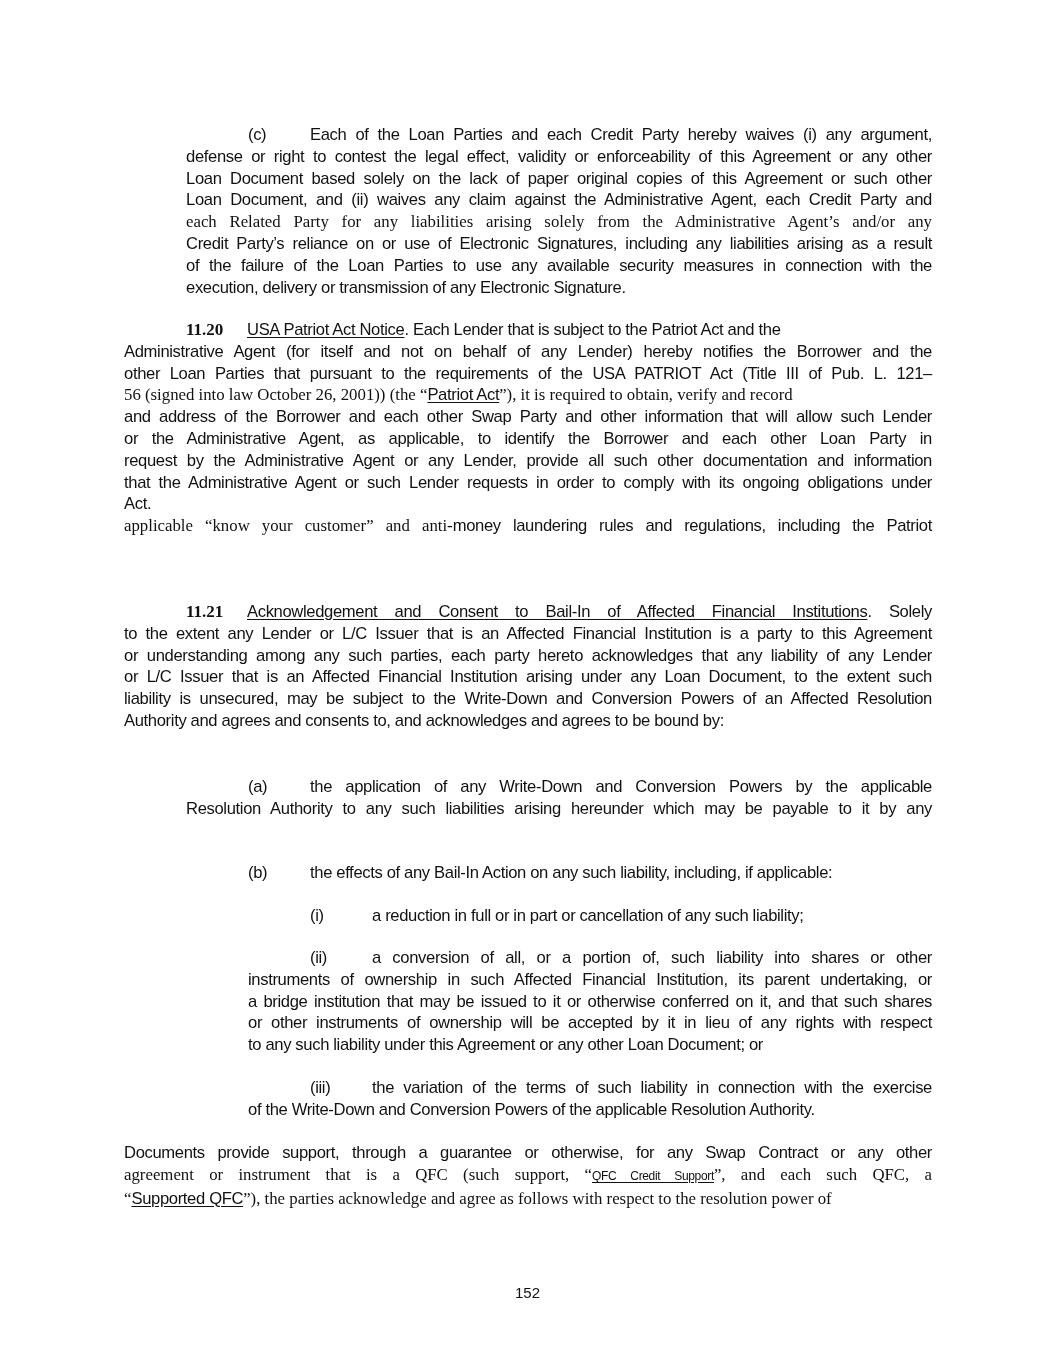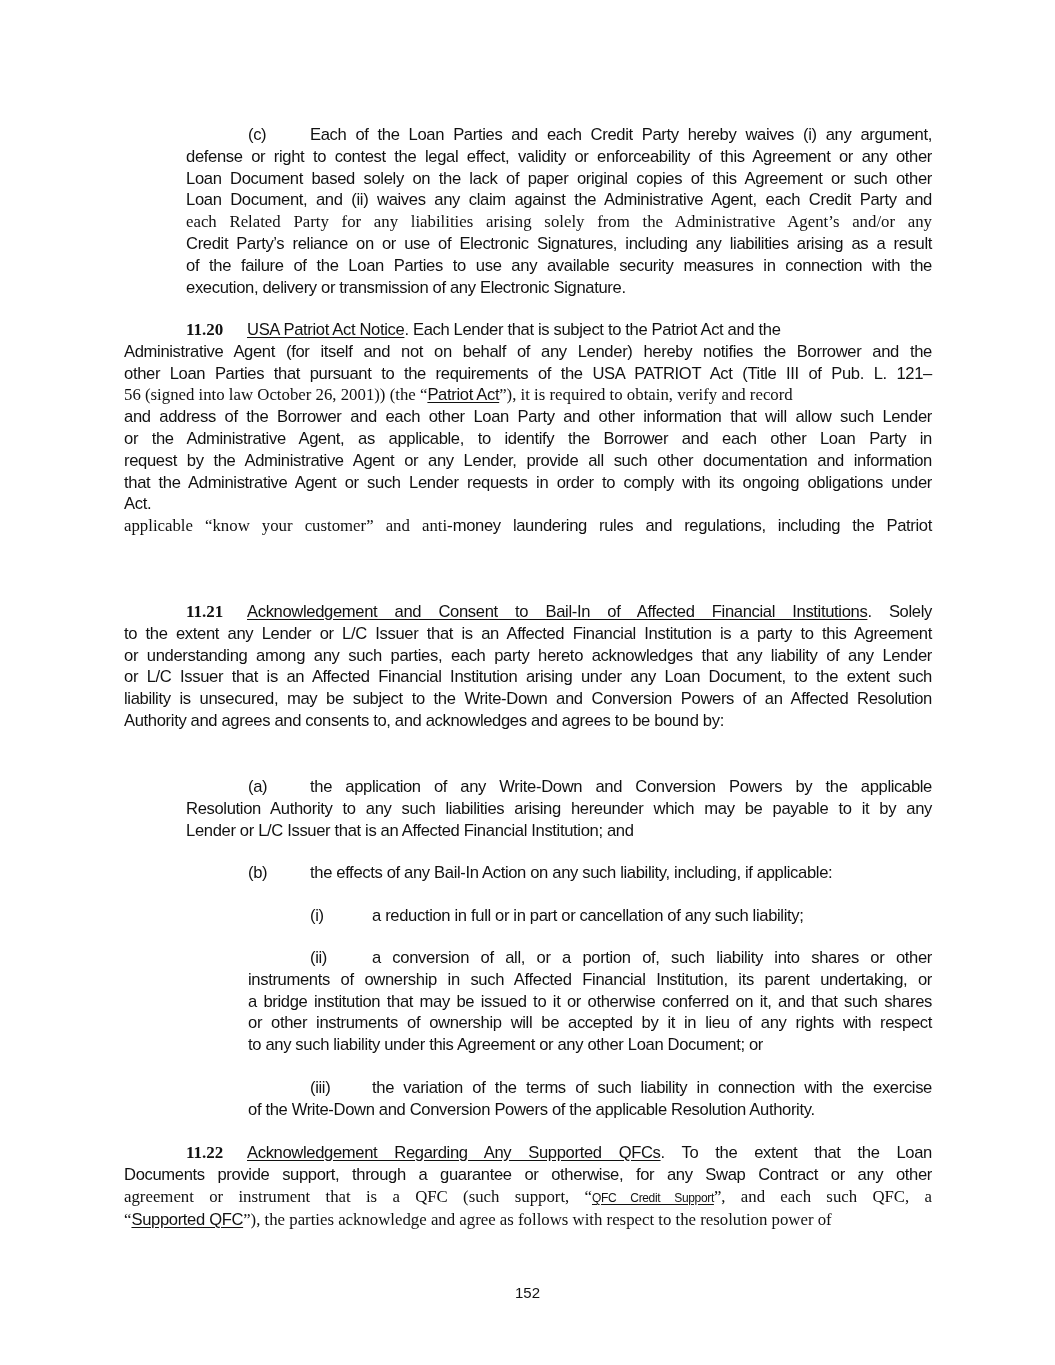--- a/index.html
+++ b/index.html
@@ -81,21 +81,21 @@
     <span class="line" style="white-space: nowrap; display: block;"><span style="white-space: nowrap;">execution, delivery or transmission of any Electronic Signature.</span></span>
   </div>
 
   <div class="para" style="top:319px;">
     <span class="line justify-last" style="white-space: nowrap; display: block; height: 21.8px;"><span style="white-space: nowrap; display: inline-block; transform-origin: left top; transform: scaleX(0.999981);">
       <span class="sec-num">11.20</span><span class="u">USA Patriot Act Notice</span><span>.</span><span> Each Lender that is subject to the Patriot Act and the</span>
     </span></span>
     <span class="line justify-last" style="white-space: nowrap; display: block;"><span style="white-space: nowrap;">Administrative Agent (for itself and not on behalf of any Lender) hereby notifies the Borrower and the</span></span>
     <span class="line justify-last" style="white-space: nowrap; display: block;"><span style="white-space: nowrap;">other Loan Parties that pursuant to the requirements of the USA PATRIOT Act (Title III of Pub. L. 121–</span></span>
     <span class="line justify-last serif" style="white-space: nowrap; display: block; height: 21.8px;"><span style="white-space: nowrap; display: inline-block; transform-origin: left top; transform: scaleX(0.999981);"><span>56 (signed into law October 26, 2001)) (the “</span><span class="u" style="font-family:'Liberation Sans',sans-serif;font-size:16.6px;letter-spacing:-0.35px;">Patriot Act</span><span>”), it is required to obtain, verify and record</span></span></span>
-    <span class="line justify-last" style="white-space: nowrap; display: block;"><span style="white-space: nowrap;">and address of the Borrower and each other Loan Party and other information that will allow such Lender</span></span>
+    <span class="line justify-last" style="white-space: nowrap; display: block;"><span style="white-space: nowrap;">and address of the Borrower and each other Swap Party and other information that will allow such Lender</span></span>
     <span class="line justify-last" style="white-space: nowrap; display: block;"><span style="white-space: nowrap;">or the Administrative Agent, as applicable, to identify the Borrower and each other Loan Party in</span></span>
     <span class="line justify-last" style="white-space: nowrap; display: block;"><span style="white-space: nowrap;">request by the Administrative Agent or any Lender, provide all such other documentation and information</span></span>
     <span class="line justify-last" style="white-space: nowrap; display: block;"><span style="white-space: nowrap;">that the Administrative Agent or such Lender requests in order to comply with its ongoing obligations under</span></span>
     <span class="line" style="white-space: nowrap; display: block;"><span style="white-space: nowrap;">Act.</span></span>
     <span class="line justify-last" style="white-space: nowrap; display: block;"><span style="white-space: nowrap;"><span class="serif">applicable “know your customer” and anti-</span><span>money laundering rules and regulations, including the Patriot</span></span></span>
   </div>
 
   <div class="para" style="top:601px;">
     <span class="line justify-last" style="white-space: nowrap; display: block;"><span style="white-space: nowrap;">
       <span class="sec-num">11.21</span><span class="u">Acknowledgement and Consent to Bail-In of Affected Financial Institutions</span><span>.</span><span> Solely</span>
@@ -105,21 +105,20 @@
     <span class="line justify-last" style="white-space: nowrap; display: block;"><span style="white-space: nowrap;">or L/C Issuer that is an Affected Financial Institution arising under any Loan Document, to the extent such</span></span>
     <span class="line justify-last" style="white-space: nowrap; display: block;"><span style="white-space: nowrap;">liability is unsecured, may be subject to the Write-Down and Conversion Powers of an Affected Resolution</span></span>
     <span class="line" style="white-space: nowrap; display: block;"><span style="white-space: nowrap;">Authority and agrees and consents to, and acknowledges and agrees to be bound by:</span></span>
   </div>
 
   <div class="para ind1" style="top:776px;">
     <span class="line justify-last" style="white-space: nowrap; display: block;"><span style="white-space: nowrap;">
       <span class="lead lead-tab1" style="margin-left:62px;">(a)</span><span>the application of any Write-Down and Conversion Powers by the applicable</span>
     </span></span>
     <span class="line justify-last" style="white-space: nowrap; display: block;"><span style="white-space: nowrap;">Resolution Authority to any such liabilities arising hereunder which may be payable to it by any</span></span>
-    <span class="line" style="white-space: nowrap; display: block;"><span style="white-space: nowrap;">Lender or L/C Issuer that is an Affected Financial Institution; and</span></span>
   </div>
 
   <div class="para ind1" style="top:862px;">
     <span class="line" style="white-space: nowrap; display: block;"><span style="white-space: nowrap;">
       <span class="lead lead-tab1" style="margin-left:62px;">(b)</span><span>the effects of any Bail-In Action on any such liability, including, if applicable:</span>
     </span></span>
   </div>
 
   <div class="para ind2" style="top:905px;">
     <span class="line" style="white-space: nowrap; display: block;"><span style="white-space: nowrap;">
@@ -138,23 +137,20 @@
   </div>
 
   <div class="para ind2" style="top:1077px;">
     <span class="line justify-last" style="white-space: nowrap; display: block;"><span style="white-space: nowrap;">
       <span class="lead lead-tab-sub" style="margin-left:62px;">(iii)</span><span>the variation of the terms of such liability in connection with the exercise</span>
     </span></span>
     <span class="line" style="white-space: nowrap; display: block;"><span style="white-space: nowrap;">of the Write-Down and Conversion Powers of the applicable Resolution Authority.</span></span>
   </div>
 
   <div class="para" style="top:1142px;">
-    <span class="line justify-last" style="white-space: nowrap; display: block;"><span style="white-space: nowrap;">
-      <span class="sec-num">11.22</span><span class="u">Acknowledgement Regarding Any Supported QFCs</span><span>.</span><span> To the extent that the Loan</span>
-    </span></span>
     <span class="line justify-last" style="white-space: nowrap; display: block;"><span style="white-space: nowrap;">Documents provide support, through a guarantee or otherwise, for any Swap Contract or any other</span></span>
     <span class="line justify-last serif" style="white-space: nowrap; display: block;"><span style="white-space: nowrap;"><span>agreement or instrument that is a QFC (such support, “</span><span class="u" style="font-family:'Liberation Sans',sans-serif;font-size:12px;letter-spacing:-0.35px;">QFC Credit Support</span><span>”, and each such QFC, a</span></span></span>
     <span class="line serif" style="white-space: nowrap; display: block;"><span style="white-space: nowrap;"><span>“</span><span class="u" style="font-family:'Liberation Sans',sans-serif;font-size:16.6px;letter-spacing:-0.35px;">Supported QFC</span><span>”), the parties acknowledge and agree as follows with respect to the resolution power of</span></span></span>
   </div>
 
   <div class="page-number">152</div>
 
 </div>
 
 </body></html>

